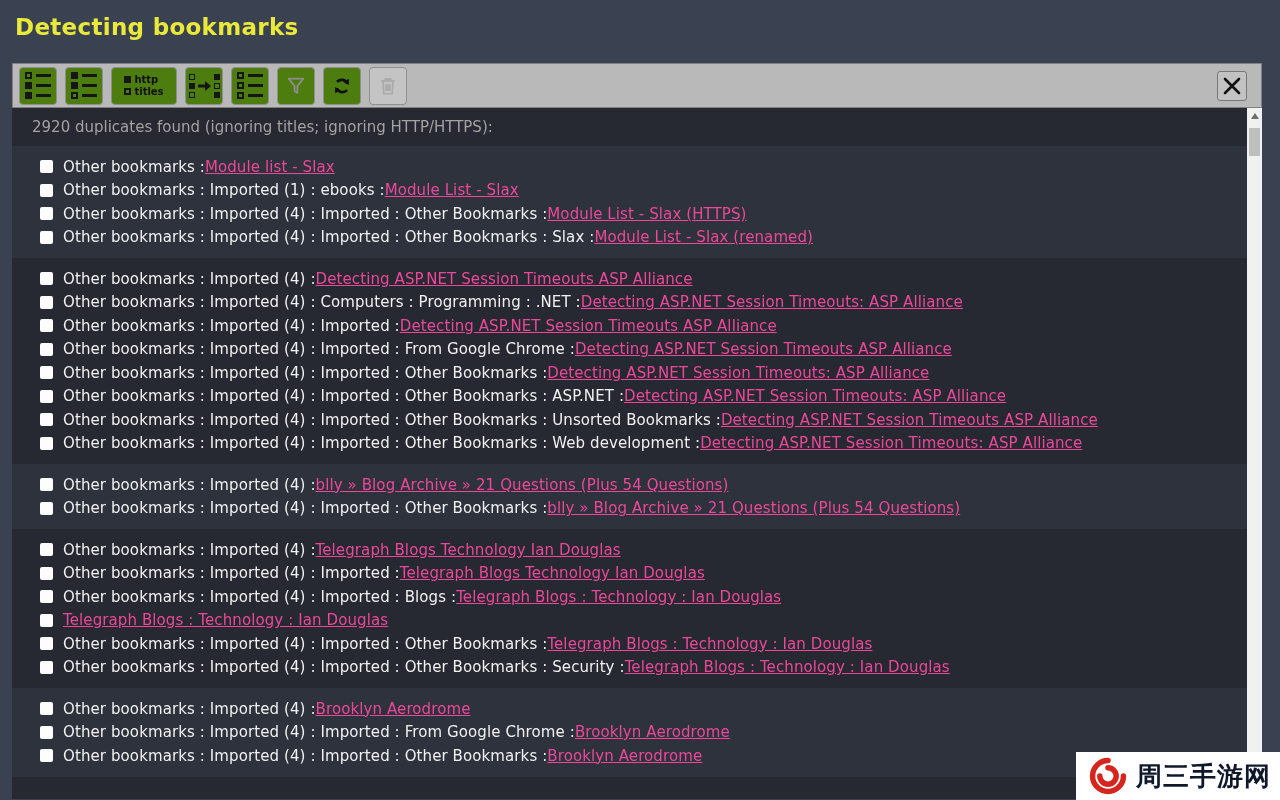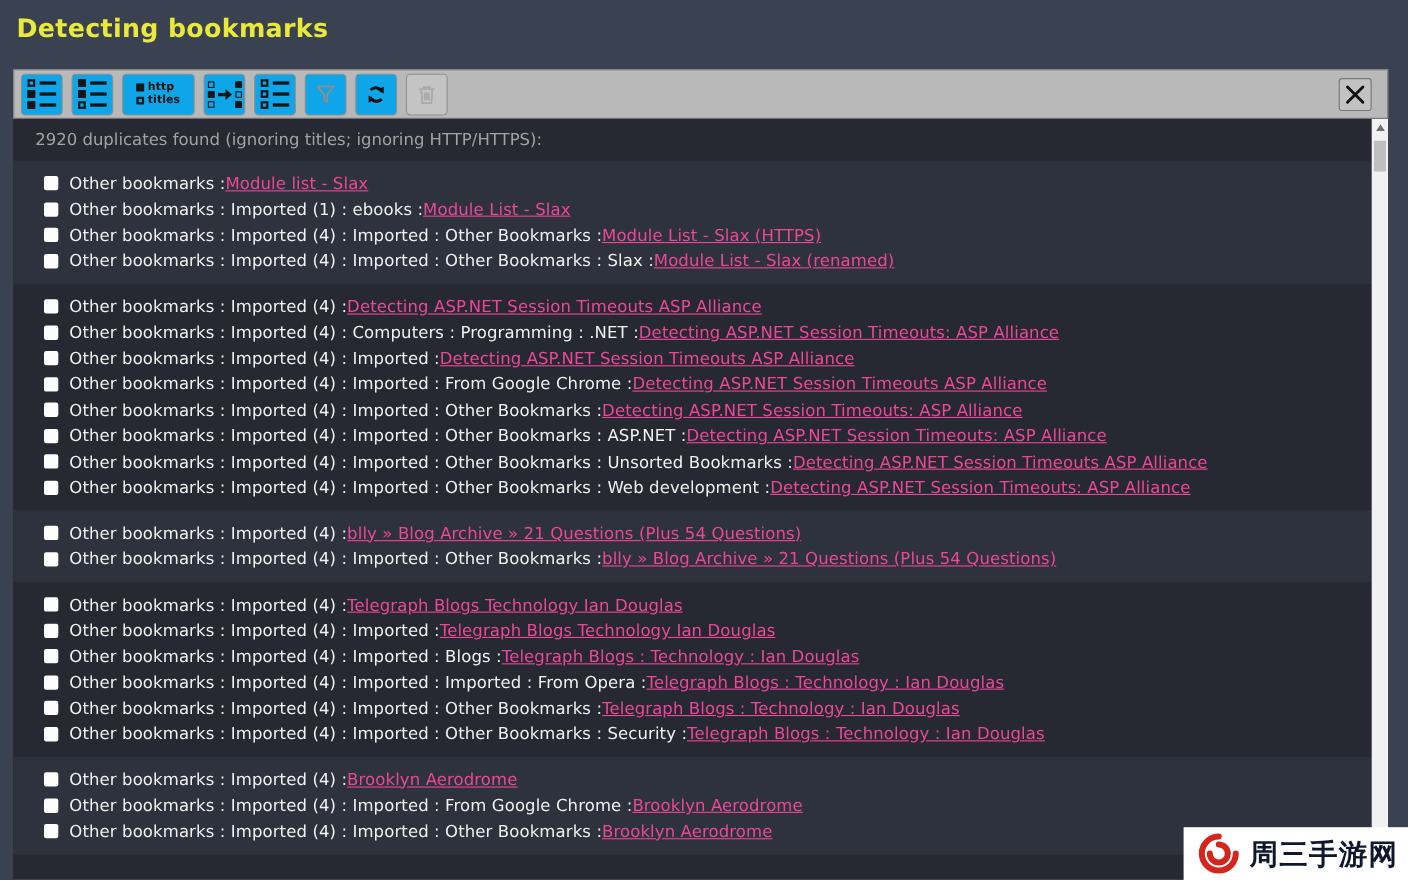--- a/index.html
+++ b/index.html
@@ -14,21 +14,21 @@
     padding:14px 0 0 15px; letter-spacing:.3px;
   }
   .panel { position:absolute; left:12px; top:63px; width:1250px; height:737px; }
   .toolbar {
     display:flex; align-items:center;
     background:#b9b9b9; border:1px solid #7f7f7f;
     height:45px; padding:0 6px;
   }
   .tbtn {
     width:38px; height:38px; margin-right:8px;
-    background:#0ea5e9; border:1px solid #8f8f8f; border-radius:4px;
+    background:#4d7c0f; border:1px solid #8f8f8f; border-radius:4px;
     display:flex; align-items:center; justify-content:center;
     cursor:pointer; flex:none;
   }
   .tbtn.wide { width:66px; }
   .tbtn.disabled { background:#c4c4c4; }
   .icon-list { display:flex; flex-direction:column; gap:3px; }
   .irow { display:flex; align-items:center; gap:4px; }
   .sq { width:7px; height:7px; border:2px solid #161616; flex:none; }
   .sq.f { background:#161616; }
   .sq.s { width:6px; height:6px; border-width:1.5px; }
@@ -306,21 +306,20 @@
               <span class="rowtext">Other bookmarks : Imported (4) : Imported : </span>
               <a class="rowlink" href="#">Telegraph Blogs Technology Ian Douglas</a>
             </div>
             <div class="row">
               <span class="cb"></span>
               <span class="rowtext">Other bookmarks : Imported (4) : Imported : Blogs : </span>
               <a class="rowlink" href="#">Telegraph Blogs : Technology : Ian Douglas</a>
             </div>
             <div class="row">
               <span class="cb"></span>
-              <span class="rowtext">Other bookmarks : Imported (4) : Imported : Imported : From Opera : </span>
               <a class="rowlink" href="#">Telegraph Blogs : Technology : Ian Douglas</a>
             </div>
             <div class="row">
               <span class="cb"></span>
               <span class="rowtext">Other bookmarks : Imported (4) : Imported : Other Bookmarks : </span>
               <a class="rowlink" href="#">Telegraph Blogs : Technology : Ian Douglas</a>
             </div>
             <div class="row">
               <span class="cb"></span>
               <span class="rowtext">Other bookmarks : Imported (4) : Imported : Other Bookmarks : Security : </span>

